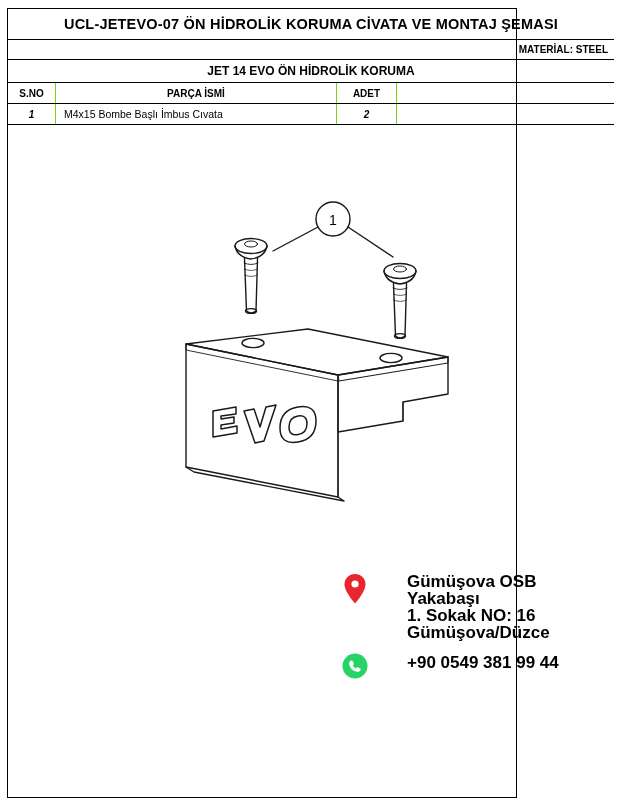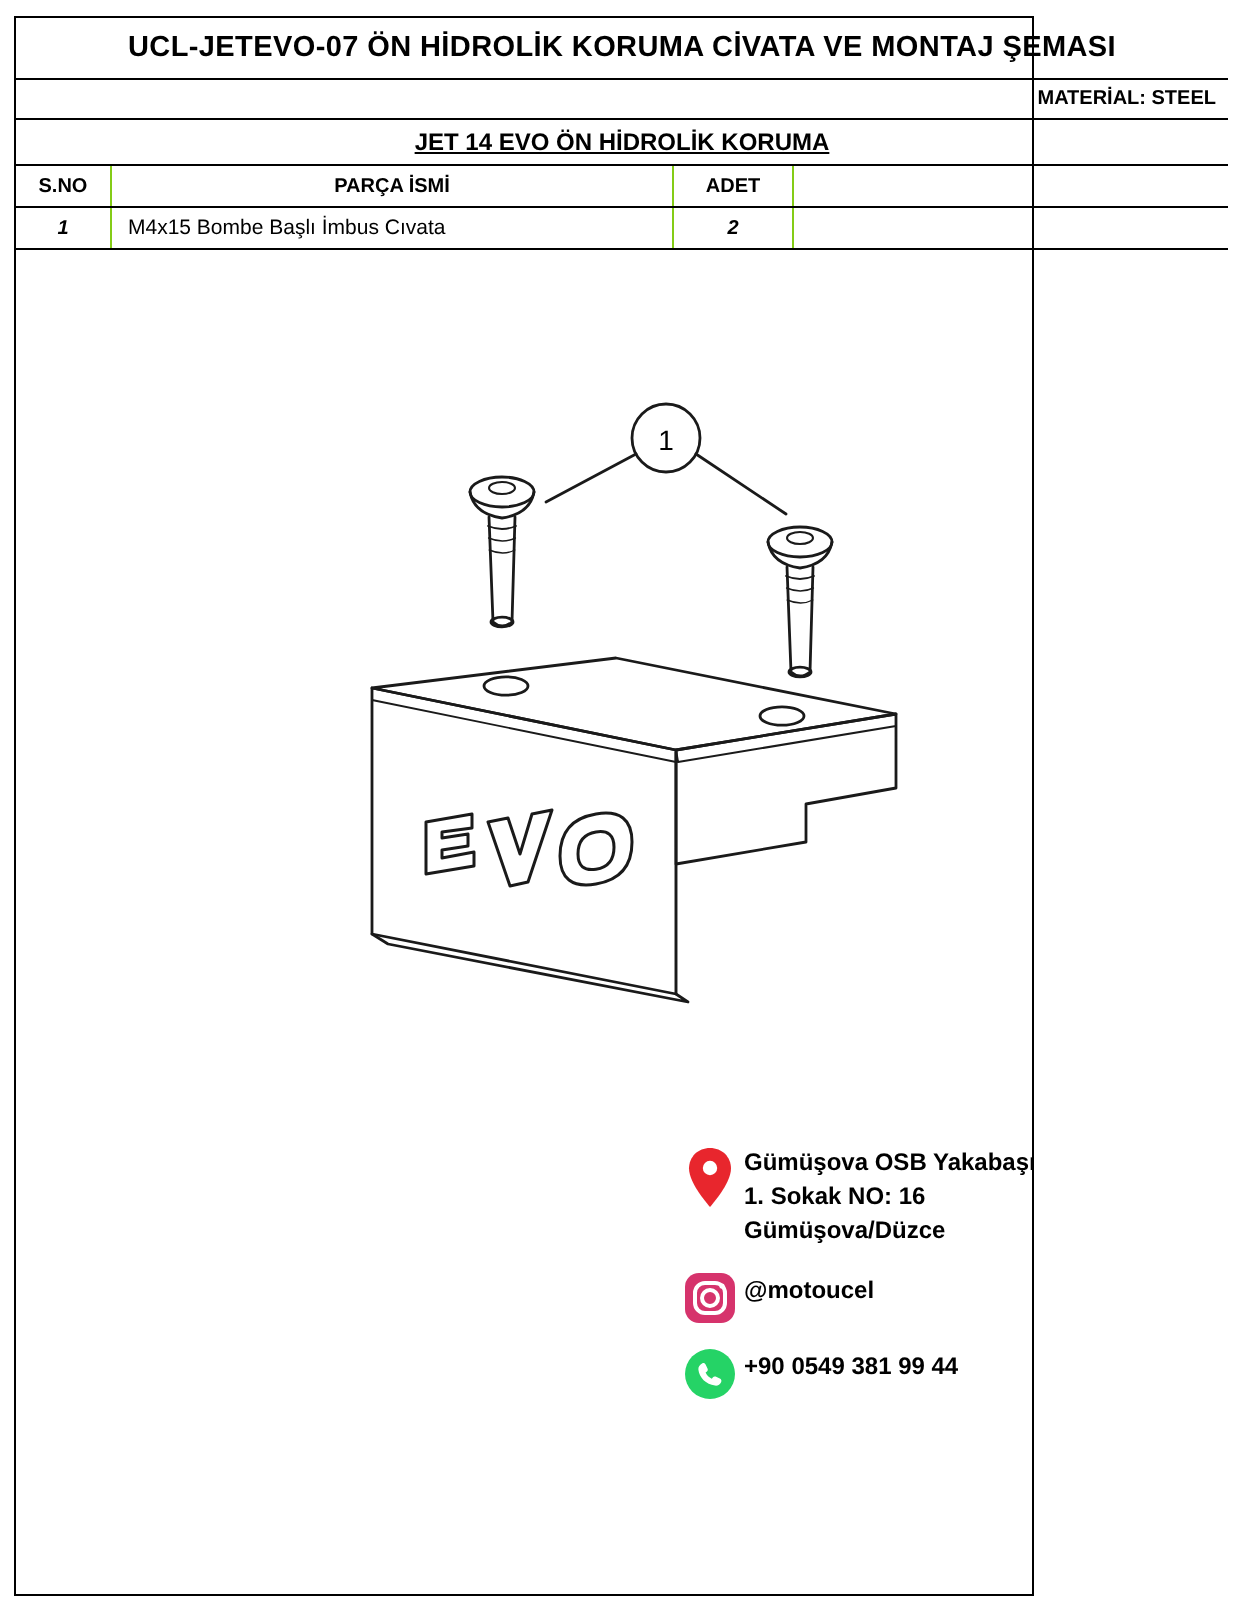--- a/index.html
+++ b/index.html
@@ -57,21 +57,20 @@
     justify-content: flex-end;
     font-size: 10px;
     font-weight: bold;
     padding-right: 6px;
   }
   .subtitle-row .cell {
     height: 22px;
     width: 100%;
     font-size: 12px;
     font-weight: bold;
-    text-decoration: underline;
   }
   .head-row .cell,
   .item-row .cell {
     height: 20px;
     font-size: 10px;
     border-right: 1px solid #84cc16;
   }
   .head-row .cell:last-child,
   .item-row .cell:last-child {
     border-right: none;
@@ -135,24 +134,25 @@
     margin-bottom: 12px;
   }
   .c-ico {
     width: 34px;
     flex: 0 0 34px;
     display: flex;
     align-items: center;
     justify-content: center;
   }
   .c-txt {
-    font-size: 12px;
+    font-size: 17px;
     font-weight: bold;
     line-height: 17px;
     padding-top: 1px;
+    margin-left: 35px;
   }
   .c-txt .sub { display: block; }
   .addr-ico { margin-top: 2px; }
 </style>
 </head>
 <body>
 
 <div class="page">
 
   <div class="tbl">
@@ -257,31 +257,20 @@
             <circle cx="11" cy="10" r="3.6" fill="#ffffff"></circle>
           </svg>
         </div>
         <div class="c-txt">
           <span class="sub">Gümüşova OSB Yakabaşı</span>
           <span class="sub">1. Sokak NO: 16</span>
           <span class="sub">Gümüşova/Düzce</span>
         </div>
       </div>
 
-      <div class="c-line">
-        <div class="c-ico">
-          <svg width="26" height="26" viewBox="0 0 26 26">
-            <rect x="0.5" y="0.5" width="25" height="25" rx="7" fill="#d6336c"></rect>
-            <rect x="5.5" y="5.5" width="15" height="15" rx="5" fill="none" stroke="#fff" stroke-width="2"></rect>
-            <circle cx="13" cy="13" r="4" fill="none" stroke="#fff" stroke-width="2"></circle>
-            <circle cx="19" cy="7" r="1.3" fill="#fff"></circle>
-          </svg>
-        </div>
-        <div class="c-txt">@motoucel</div>
-      </div>
 
       <div class="c-line">
         <div class="c-ico">
           <svg width="26" height="26" viewBox="0 0 26 26">
             <circle cx="13" cy="13" r="12.5" fill="#25d366"></circle>
             <path d="M9.2 7.6 c0.7 -0.3 1.3 0 1.6 0.7 l1 2.1 c0.2 0.5 0.1 1 -0.3 1.3 l-0.7 0.6 c0.6 1.4 1.7 2.5 3.1 3.1 l0.6 -0.8 c0.3 -0.4 0.9 -0.5 1.3 -0.3 l2.1 1 c0.7 0.3 1 1 0.7 1.7 c-0.5 1.2 -1.8 2 -3.1 1.8 C11 18.2 7.6 14.8 7.2 10.9 C7 9.5 7.9 8.2 9.2 7.6 Z" fill="#fff"></path>
           </svg>
         </div>
         <div class="c-txt">+90 0549 381 99 44</div>
       </div>

